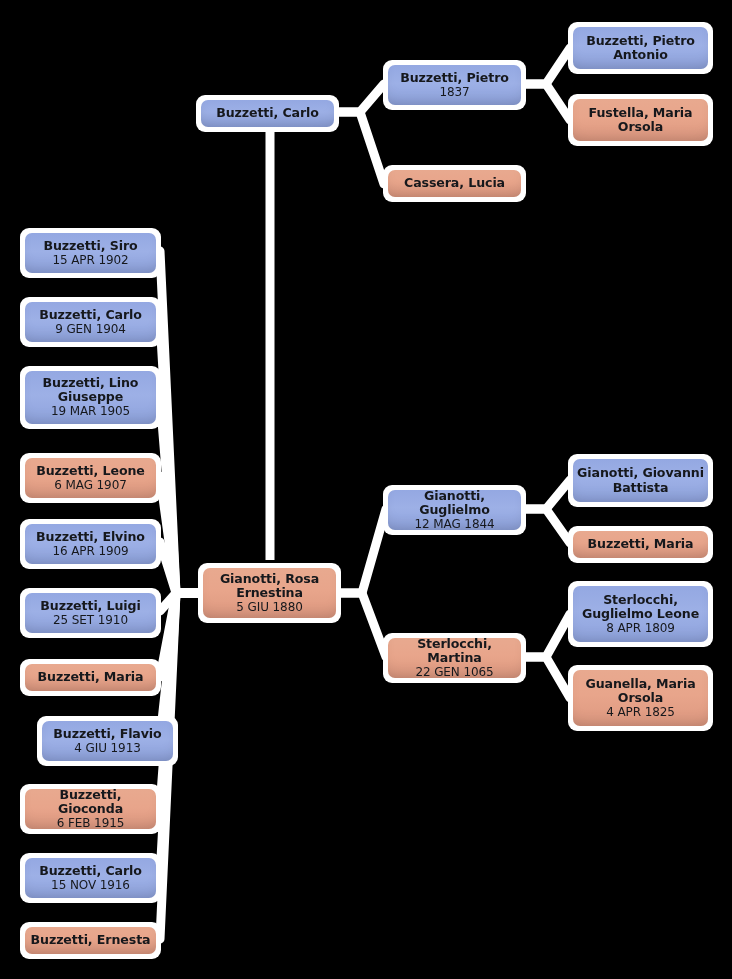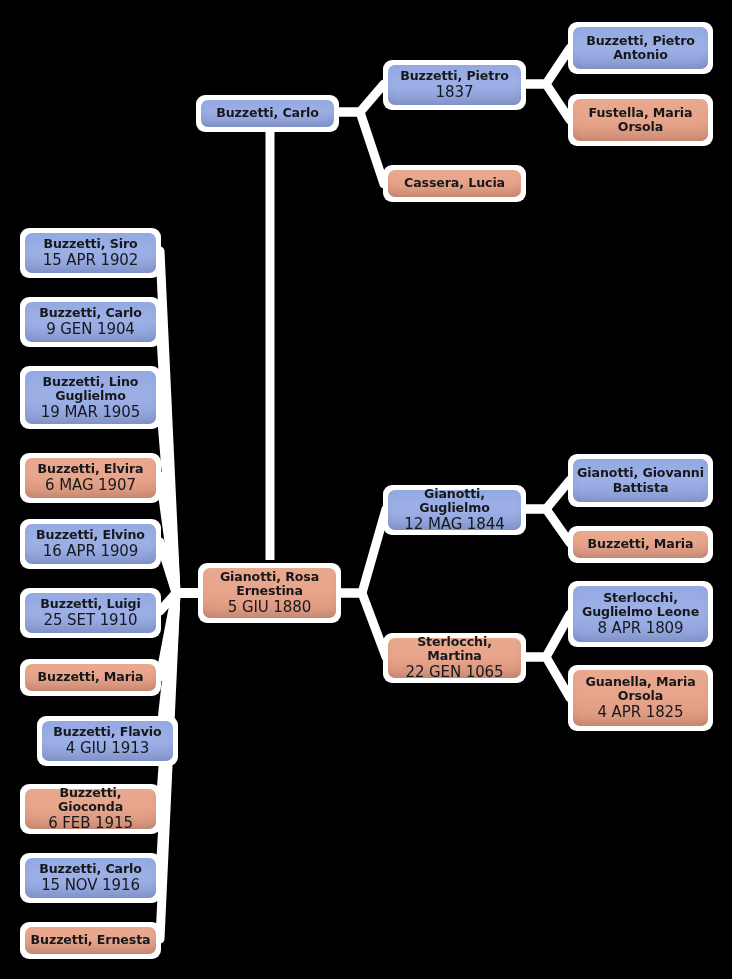--- a/index.html
+++ b/index.html
@@ -50,21 +50,21 @@
     background:linear-gradient(to bottom,#e8a98f 0%,#e8a58b 45%,#dd9880 100%);
   }
   .nm{
     font-weight:bold;
     font-size:12.6px;
     letter-spacing:-0.1px;
     padding:0 4px;
   }
   .dt{
     font-weight:normal;
-    font-size:15px;
+    font-size:12px;
     letter-spacing:-0.1px;
     margin-top:1px;
   }
 </style>
 </head>
 <body>
 
 <div id="canvas">
 
   <svg class="links" viewBox="0 0 732 979" preserveAspectRatio="none">
@@ -187,27 +187,27 @@
         </div>
       </div>
       <div class="node male" style="left: 20px; top: 297px; width: 141px; height: 50px;">
         <div class="inner">
           <span class="nm">Buzzetti, Carlo</span>
           <span class="dt">9 GEN 1904</span>
         </div>
       </div>
       <div class="node male" style="left: 20px; top: 366px; width: 141px; height: 63px;">
         <div class="inner">
-          <span class="nm">Buzzetti, Lino Guglielmo</span>
+          <span class="nm">Buzzetti, Lino Giuseppe</span>
           <span class="dt">19 MAR 1905</span>
         </div>
       </div>
       <div class="node female" style="left: 20px; top: 453px; width: 141px; height: 50px;">
         <div class="inner">
-          <span class="nm">Buzzetti, Elvira</span>
+          <span class="nm">Buzzetti, Leone</span>
           <span class="dt">6 MAG 1907</span>
         </div>
       </div>
       <div class="node male" style="left: 20px; top: 519px; width: 141px; height: 50px;">
         <div class="inner">
           <span class="nm">Buzzetti, Elvino</span>
           <span class="dt">16 APR 1909</span>
         </div>
       </div>
       <div class="node male" style="left: 20px; top: 588px; width: 141px; height: 50px;">

